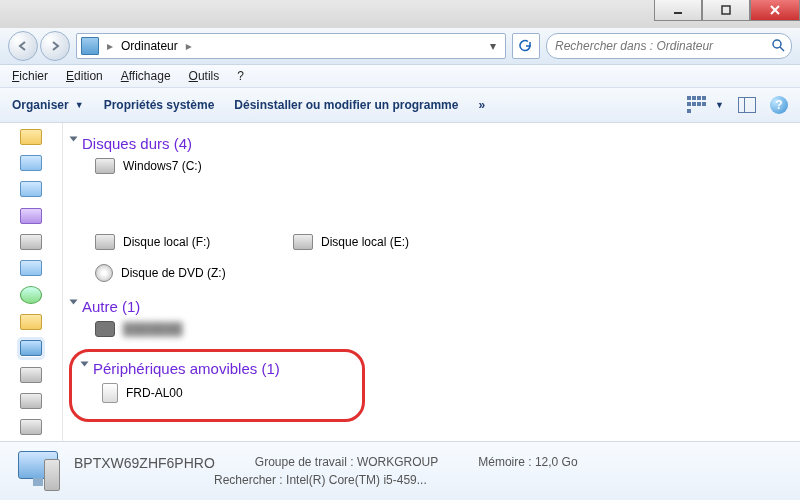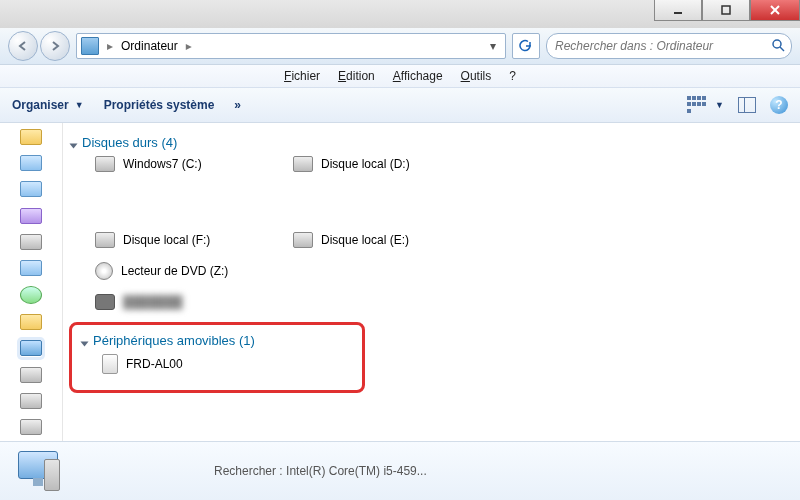--- a/index.html
+++ b/index.html
@@ -15,21 +15,21 @@
   .nav-arrow{width:28px;height:28px;border-radius:50%;background:radial-gradient(circle at 30% 30%,#fff,#c8d4e2);border:1px solid #9db4cf;display:flex;align-items:center;justify-content:center;color:#6e7b8b;}
   .breadcrumb{flex:1;height:24px;background:#fff;border:1px solid #9cb4cf;display:flex;align-items:center;padding:0 4px;gap:6px;border-radius:2px;}
   .bc-icon{width:16px;height:16px;background:linear-gradient(#9ecbef,#5a9fd4);border:1px solid #3a7bb0;border-radius:1px;}
   .bc-sep{color:#777;padding:0 2px;}
   .bc-dd{margin-left:auto;width:16px;text-align:center;color:#555;}
   .refresh-btn{width:26px;height:24px;background:#fff;border:1px solid #9cb4cf;display:flex;align-items:center;justify-content:center;color:#1863b8;border-radius:2px;}
   .searchbox{width:232px;height:24px;background:#fff;border:1px solid #9cb4cf;border-radius:12px;display:flex;align-items:center;padding:0 6px;}
   .searchbox input{border:none;outline:none;flex:1;font-style:italic;color:#888;font-size:12px;font-family:inherit;}
   .search-icon{color:#2a64a8;}
   
-  .menubar{height:22px;background:linear-gradient(#f8fbff,#eef3fa);display:flex;align-items:center;gap:18px;padding:0 12px;color:#1e1e1e;border-bottom:1px solid #d6e0ee;justify-content:center;}
+  .menubar{height:22px;background:linear-gradient(#f8fbff,#eef3fa);display:flex;align-items:center;gap:18px;padding:0 12px;color:#1e1e1e;border-bottom:1px solid #d6e0ee;}
   .menubar span u{text-decoration:underline;}
   
   .toolbar{height:34px;background:linear-gradient(#f6fafd,#e6eef8);display:flex;align-items:center;gap:20px;padding:0 12px;color:#1a3a6e;border-bottom:1px solid #d0dbe8;}
   .tbtn{display:flex;align-items:center;gap:4px;font-weight:bold;}
   .tdd{color:#1a3a6e;font-size:9px;margin-left:2px;}
   .toolbar-right{margin-left:auto;display:flex;align-items:center;gap:14px;}
   .view-icon{width:22px;height:18px;display:flex;flex-wrap:wrap;gap:1px;}
   .view-icon i{width:4px;height:4px;background:#5a7aa7;}
   .pane-icon{width:16px;height:14px;border:1px solid #5a7aa7;position:relative;}
   .pane-icon::before{content:"";position:absolute;left:5px;top:0;bottom:0;width:1px;background:#5a7aa7;}
@@ -41,32 +41,32 @@
   .folder-ic{width:20px;height:14px;background:linear-gradient(#ffe9a6,#f4cc64);border:1px solid #caa23a;border-radius:2px;}
   .img-ic{width:20px;height:14px;background:linear-gradient(#cfe8ff,#8fc2ef);border:1px solid #5d94c5;border-radius:2px;}
   .mus-ic{width:20px;height:14px;background:linear-gradient(#e3d2ff,#b493e9);border:1px solid #8a64cb;border-radius:2px;}
   .drv-ic{width:20px;height:14px;background:linear-gradient(#eee,#bbb);border:1px solid #888;border-radius:2px;}
   .net-ic{width:20px;height:16px;background:linear-gradient(#cfe,#8d8);border:1px solid #5a5;border-radius:50%;}
   .cmp-ic{width:20px;height:14px;background:linear-gradient(#bfe0ff,#6aa9dd);border:1px solid #3e7bb0;border-radius:2px;}
   .sb-item.selected{box-shadow:0 0 0 3px #e0ecfa;border-radius:2px;}
   
   .content{flex:1;overflow:auto;padding:8px 12px 8px 6px;}
   .group{margin-bottom:4px;}
-  .group-hdr{display:flex;align-items:flex-end;gap:6px;color:#0369a1;font-size:13px;padding:4px 2px;}
+  .group-hdr{display:flex;align-items:flex-start;gap:6px;color:#6d28d9;font-size:15px;padding:4px 2px;}
   .tri{width:0;height:0;border-left:5px solid #5c6b80;border-top:4px solid transparent;border-bottom:4px solid transparent;transform:rotate(90deg);}
   .group-items{padding:0 0 6px 26px;display:flex;flex-wrap:wrap;column-gap:100px;row-gap:6px;gap:28px;}
   .full-row{flex-basis:100%;}
   .item{display:flex;align-items:center;gap:8px;min-width:170px;padding:2px 0;}
   .hdd-ic{width:18px;height:14px;background:linear-gradient(#eee,#bbb);border:1px solid #888;border-radius:2px;position:relative;}
   .cd-ic{width:16px;height:16px;border-radius:50%;background:radial-gradient(circle,#fff 15%,#dcdcdc 60%,#aaa);border:1px solid #888;}
   .cam-ic{width:18px;height:14px;background:#777;border:1px solid #555;border-radius:3px;}
   .dev-ic{width:14px;height:18px;background:linear-gradient(#fff,#dcdcdc);border:1px solid #999;border-radius:2px;}
   .blurred{filter:blur(3px);color:#888;}
   
-  .highlight-group{border:3px solid #e03030;border-radius:8px;padding:4px 10px 8px;margin-top:4px;width:270px;}
+  .highlight-group{border:3px solid #e03030;border-radius:20px;padding:4px 10px 8px;margin-top:4px;width:270px;}
   
   .details{height:58px;background:linear-gradient(#f7fbff,#e9f1fa);border-top:1px solid #d2dde9;display:flex;align-items:center;padding:0 14px;gap:14px;}
   .details-ic{width:46px;height:40px;position:relative;}
   .monitor{width:38px;height:26px;background:linear-gradient(#cfe6ff,#75aee1);border:1px solid #3f76aa;border-radius:3px;position:absolute;top:0;left:4px;}
   .monitor::after{content:"";position:absolute;left:14px;top:26px;width:10px;height:8px;background:#8faecb;}
   .tower{width:14px;height:30px;background:linear-gradient(#e5e5e5,#bcbcbc);border:1px solid #888;border-radius:2px;position:absolute;right:0;bottom:0;}
   .details-text{display:flex;flex-direction:column;gap:2px;color:#444;}
   .details-name{font-size:14px;color:#222;}
   .details-rows{display:flex;gap:40px;flex-wrap:wrap;}
   .details-rows span{color:#555;}
@@ -140,20 +140,21 @@
     <span><u>O</u>utils</span>
     <span>?</span>
   </div>
 
   <div class="toolbar">
     <span class="tbtn">
       <span>Organiser</span>
         <span class="tdd">▼</span>
     </span>
     <span class="tbtn">Propriétés système</span>
+    <span class="tbtn">Désinstaller ou modifier un programme</span>
     <span class="tbtn">»</span>
     <div class="toolbar-right">
       <span class="tbtn">
         <span class="view-icon">
             <i></i>
             <i></i>
             <i></i>
             <i></i>
             <i></i>
             <i></i>
@@ -213,46 +214,46 @@
       <div class="group">
         <div class="group-hdr">
           <span class="tri"></span>
           <span>Disques durs (4)</span>
         </div>
         <div class="group-items">
           <div class="item">
               <span class="hdd-ic"></span>
               <span>Windows7 (C:)</span>
             </div>
-          <div class="item">
-              <span class="hdd-ic"></span>
-              <span>Disque local (D:)</span>
-            </div>
           <div class="full-row"></div>
           <div class="item">
               <span class="hdd-ic"></span>
               <span>Disque local (F:)</span>
             </div>
           <div class="item">
               <span class="hdd-ic"></span>
               <span>Disque local (E:)</span>
             </div>
         </div>
       </div>
 
       <div class="group">
         <div class="group-items">
           <div class="item">
               <span class="cd-ic"></span>
-              <span>Lecteur de DVD (Z:)</span>
+              <span>Disque de DVD (Z:)</span>
             </div>
         </div>
       </div>
 
       <div class="group">
+        <div class="group-hdr">
+          <span class="tri"></span>
+          <span>Autre (1)</span>
+        </div>
         <div class="group-items">
           <div class="item">
               <span class="cam-ic"></span>
               <span class="blurred">███████</span>
             </div>
         </div>
       </div>
 
       <div class="highlight-group">
         <div class="group-hdr" style="padding-left:0">
@@ -269,19 +270,24 @@
 
     </div>
   </div>
 
   <div class="details">
     <div class="details-ic">
       <div class="monitor"></div>
         <div class="tower"></div>
     </div>
     <div class="details-text">
+      <div class="details-rows">
+        <span class="details-name">BPTXW69ZHF6PHRO</span>
+        <span><span class="lbl">Groupe de travail :</span> <span>WORKGROUP</span></span>
+        <span><span class="lbl">Mémoire :</span> <span>12,0 Go</span></span>
+      </div>
       <div class="details-rows" style="padding-left:140px">
         <span><span class="lbl">Rechercher :</span> <span>Intel(R) Core(TM) i5-459...</span></span>
       </div>
     </div>
   </div>
 
 </div>
 
 </body></html>

